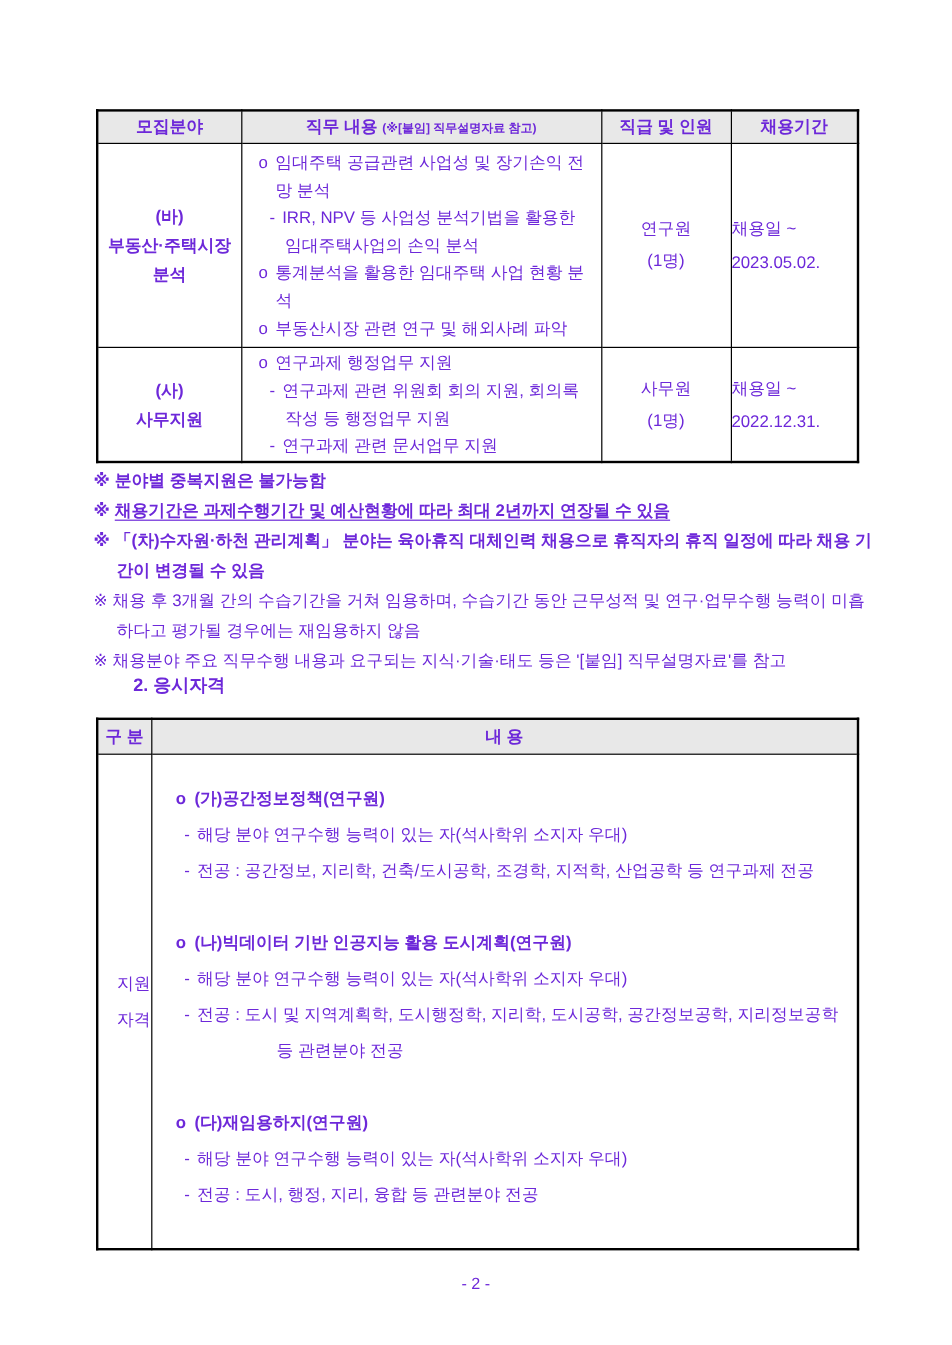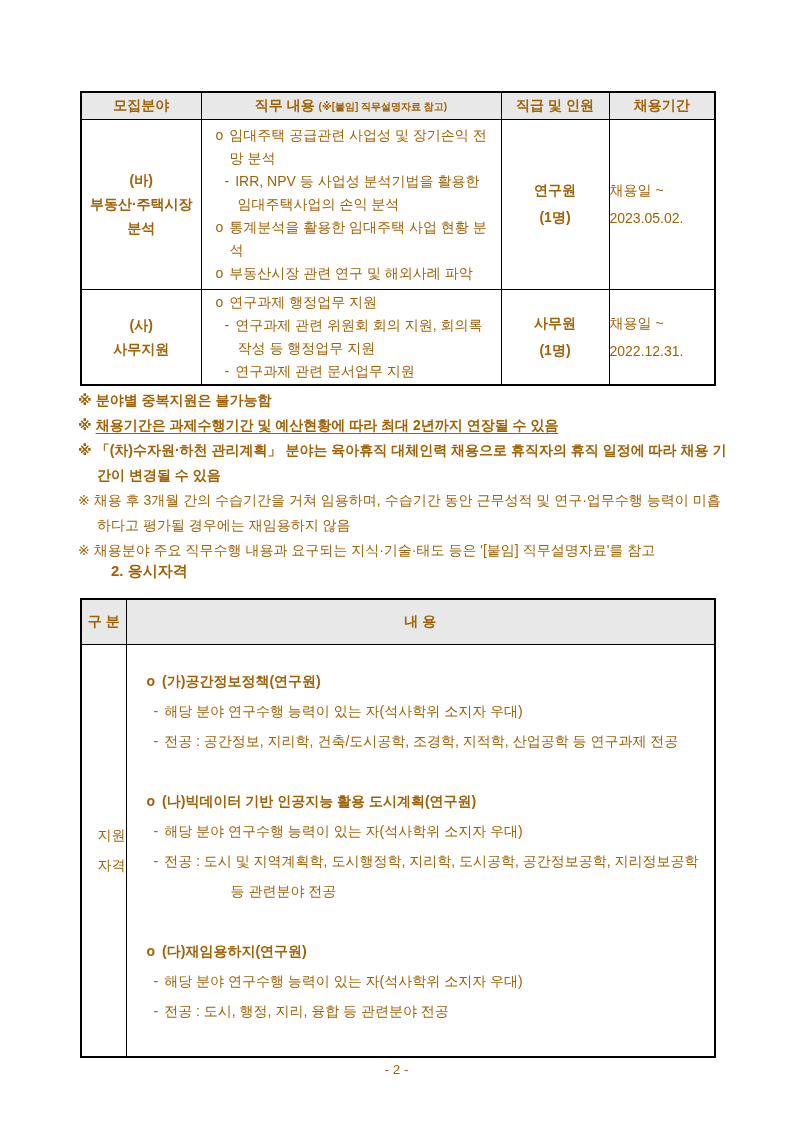--- a/index.html
+++ b/index.html
@@ -3,21 +3,21 @@
 <meta charset="utf-8">
 <style>
   * { box-sizing: border-box; margin: 0; padding: 0; }
   html, body { background: #ffffff; }
   .page {
     position: relative;
     width: 793px;
     height: 1121px;
     background: #ffffff;
     font-family: "Liberation Sans", "DejaVu Sans", sans-serif;
-    color: #a16207;
+    color: #6d28d9;
     overflow: hidden;
   }
 
   
   table.doc-tbl {
     position: absolute;
     border-collapse: collapse;
     table-layout: fixed;
     border: 2px solid #000;
   }
@@ -44,21 +44,21 @@
   }
   td.duties {
     vertical-align: middle; font-size: 14px; line-height: 23px;
     padding: 1px 8px;
   }
   .duty { display: block; }
   .duty.lv1 { padding-left: 20px; text-indent: -14px; }
   .duty.lv2 { padding-left: 28px; text-indent: -13px; }
   .duty .mk { margin-right: 6px; }
   td.pos {
-    font-weight: bold; font-size: 14px; text-align: center;
+    font-weight: normal; font-size: 14px; text-align: center;
     vertical-align: middle; line-height: 27px;
   }
   td.per {
     font-size: 14px; text-align: left; vertical-align: middle;
     line-height: 28px;
   }
 
   
   .notes {
     position: absolute; left: 78px; top: 388px; width: 652px;
@@ -70,21 +70,21 @@
   .note .u { text-decoration: underline; text-underline-offset: 3px; }
 
   
   .sec-heading {
     position: absolute; left: 63px; top: 562px;
     font-size: 15px; font-weight: bold; margin-left: 48px;
   }
 
   
   #qual-table { left: 80px; top: 598px; width: 634px; }
-  #qual-table tr.head { height: 45px; }
+  #qual-table tr.head { height: 29px; }
   #qual-table tr.body { height: 394px; }
   td.qlabel {
     font-size: 14px; text-align: right; vertical-align: middle;
     line-height: 30px;
   }
   td.qcontent {
     vertical-align: top; font-size: 14px;
     padding: 21px 14px 0 14px;
     border-radius: 23px;
   }

